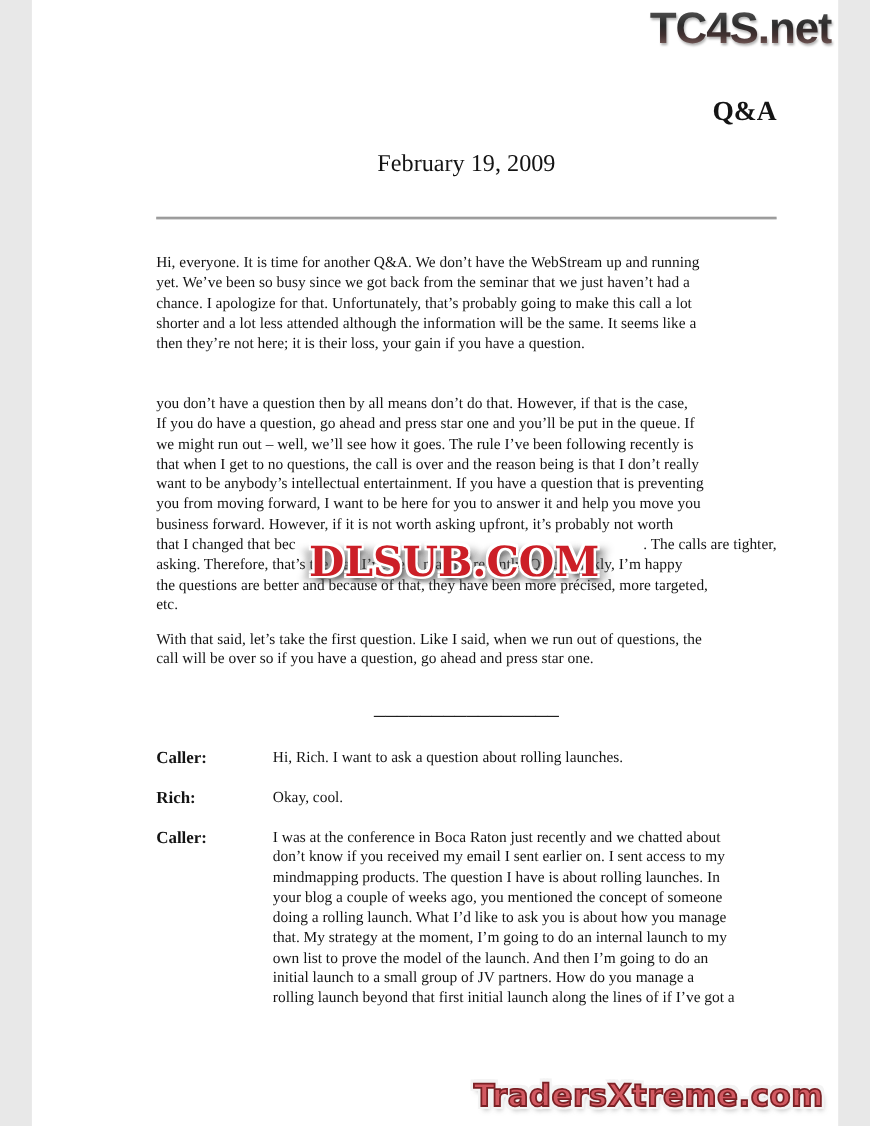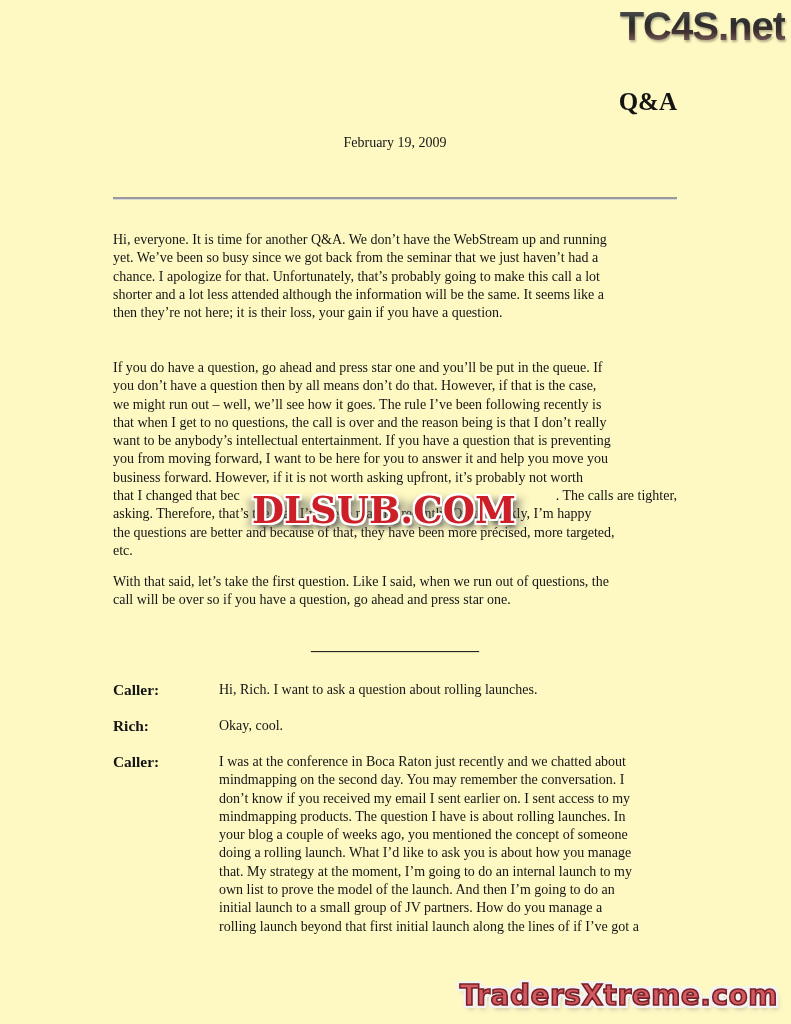--- a/index.html
+++ b/index.html
@@ -1,38 +1,38 @@
 <!DOCTYPE html>
 <html style="--text: #141414; --rule_gray: #9a9a9a; --watermark_red: #cc1f27; --top_logo_bottom: #a07c78; --bottom_logo_fill: #d25a62; --bottom_logo_outline: #7a2024;"><head>
 <meta charset="utf-8">
 <style>
   html,body{margin:0;padding:0;background:#e8e8e8;}
   .page{
-    position:relative;width:791px;height:1024px;margin:0 auto;background:#fef9c3;
+    position:relative;width:733px;height:1024px;margin:0 auto;background:#ffffff;
     font-family:"Liberation Serif",serif;color:var(--text,#141414);overflow:hidden;
   }
   
   .top-logo{
     position:absolute;top:4px;right:6px;
     font-family:"Liberation Sans",sans-serif;font-weight:bold;font-size:40px;
     letter-spacing:-1px;color:#474443;
     text-shadow:1px 2px 2px rgba(0,0,0,0.25);
   }
   @supports (-webkit-background-clip: text){
     .top-logo{
       background:linear-gradient(180deg,#5f5f5f 0%,#2b2b2b 42%,#403030 62%,var(--top_logo_bottom,#a07c78) 100%);
       -webkit-background-clip:text;background-clip:text;color:transparent;
       text-shadow:none;filter:drop-shadow(1px 2px 1px rgba(0,0,0,0.30));
     }
   }
   
   .doc-title{position:absolute;top:88px;left:113px;width:564px;text-align:right;
     font-size:25px;font-weight:bold;}
   .doc-date{position:absolute;top:135px;left:113px;width:564px;text-align:center;
-    font-size:14px;}
+    font-size:22px;}
   .rule{position:absolute;top:197px;left:113px;width:564px;height:2px;
     background:var(--rule_gray,#9a9a9a);box-shadow:0 1px 0 #d8d8d8;}
   
   .content{position:absolute;left:113px;top:0;width:564px;height:1024px;}
   .paragraph{position:absolute;left:0;width:564px;}
   .p-0{top:231px}.p-1{top:359px}.p-2{top:573px}
   .line{white-space:nowrap;font-size:14px;line-height:18.3px;}
   .line.split{display:flex;justify-content:space-between;}
   .section-divider{position:absolute;left:0;top:630px;width:564px;text-align:center;
     font-size:21px;letter-spacing:0;}
@@ -79,22 +79,22 @@
   <div class="content">
     <div>
         <div class="paragraph p-0">
           <div class="line">Hi, everyone. It is time for another Q&amp;A. We don’t have the WebStream up and running</div>
           <div class="line">yet. We’ve been so busy since we got back from the seminar that we just haven’t had a</div>
           <div class="line">chance. I apologize for that. Unfortunately, that’s probably going to make this call a lot</div>
           <div class="line">shorter and a lot less attended although the information will be the same. It seems like a</div>
           <div class="line">then they’re not here; it is their loss, your gain if you have a question.</div>
         </div>
         <div class="paragraph p-1">
+          <div class="line">you don’t have a question then by all means don’t do that. However, if that is the case,</div>
           <div class="line">If you do have a question, go ahead and press star one and you’ll be put in the queue. If</div>
-          <div class="line">you don’t have a question then by all means don’t do that. However, if that is the case,</div>
           <div class="line">we might run out – well, we’ll see how it goes. The rule I’ve been following recently is</div>
           <div class="line">that when I get to no questions, the call is over and the reason being is that I don’t really</div>
           <div class="line">want to be anybody’s intellectual entertainment. If you have a question that is preventing</div>
           <div class="line">you from moving forward, I want to be here for you to answer it and help you move you</div>
           <div class="line">business forward. However, if it is not worth asking upfront, it’s probably not worth</div>
           <div class="line split">
             <span>that I changed that bec</span>
             <span>. The calls are tighter,</span>
           </div>
           <div class="line">asking. Therefore, that’s the way I’ve been playing recently. Quite frankly, I’m happy</div>
@@ -117,21 +117,20 @@
         <div class="dialogue-row d-1">
           <div class="speaker">Rich:</div>
           <div class="speech">
             <div class="line">Okay, cool.</div>
           </div>
         </div>
         <div class="dialogue-row d-2">
           <div class="speaker">Caller:</div>
           <div class="speech">
             <div class="line">I was at the conference in Boca Raton just recently and we chatted about</div>
-            <div class="line">mindmapping on the second day. You may remember the conversation. I</div>
             <div class="line">don’t know if you received my email I sent earlier on. I sent access to my</div>
             <div class="line">mindmapping products. The question I have is about rolling launches. In</div>
             <div class="line">your blog a couple of weeks ago, you mentioned the concept of someone</div>
             <div class="line">doing a rolling launch. What I’d like to ask you is about how you manage</div>
             <div class="line">that. My strategy at the moment, I’m going to do an internal launch to my</div>
             <div class="line">own list to prove the model of the launch. And then I’m going to do an</div>
             <div class="line">initial launch to a small group of JV partners. How do you manage a</div>
             <div class="line">rolling launch beyond that first initial launch along the lines of if I’ve got a</div>
           </div>
         </div>

